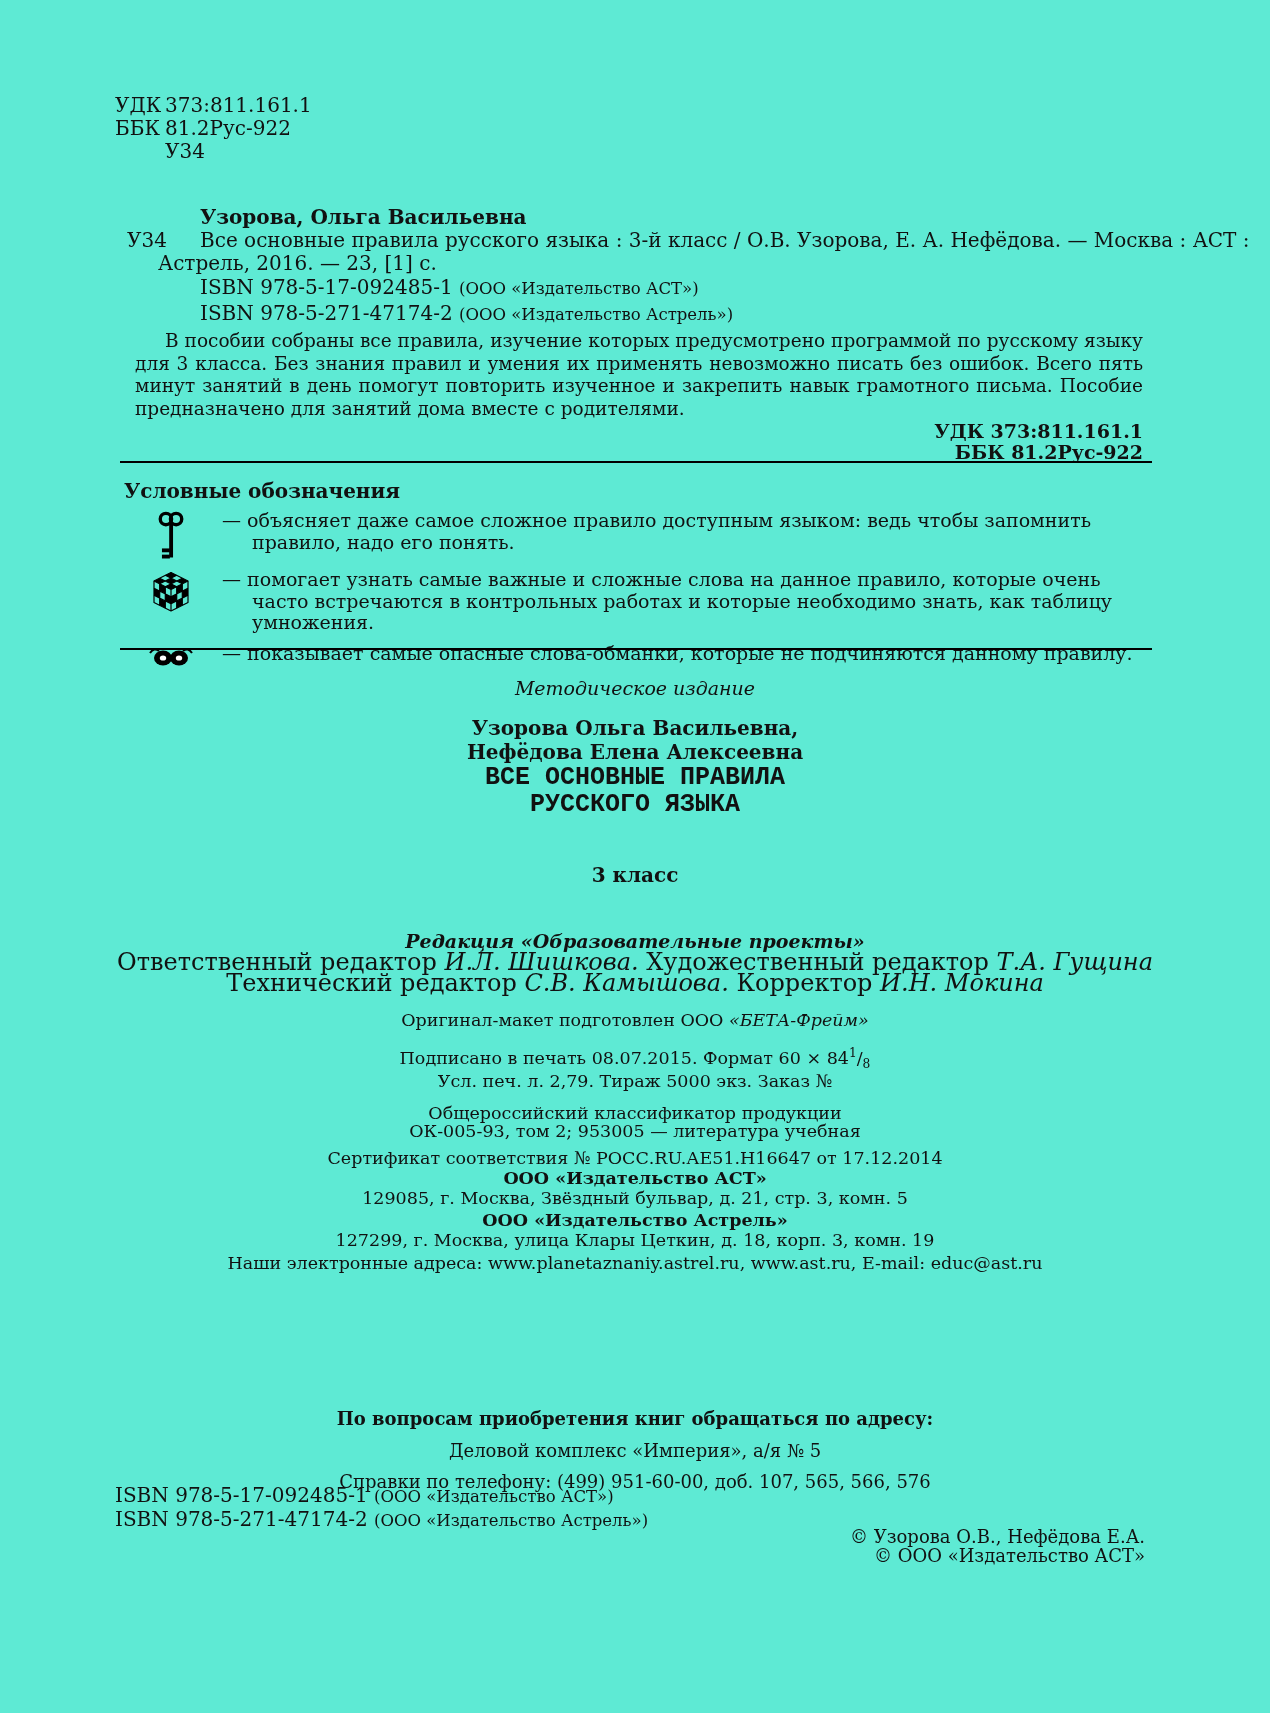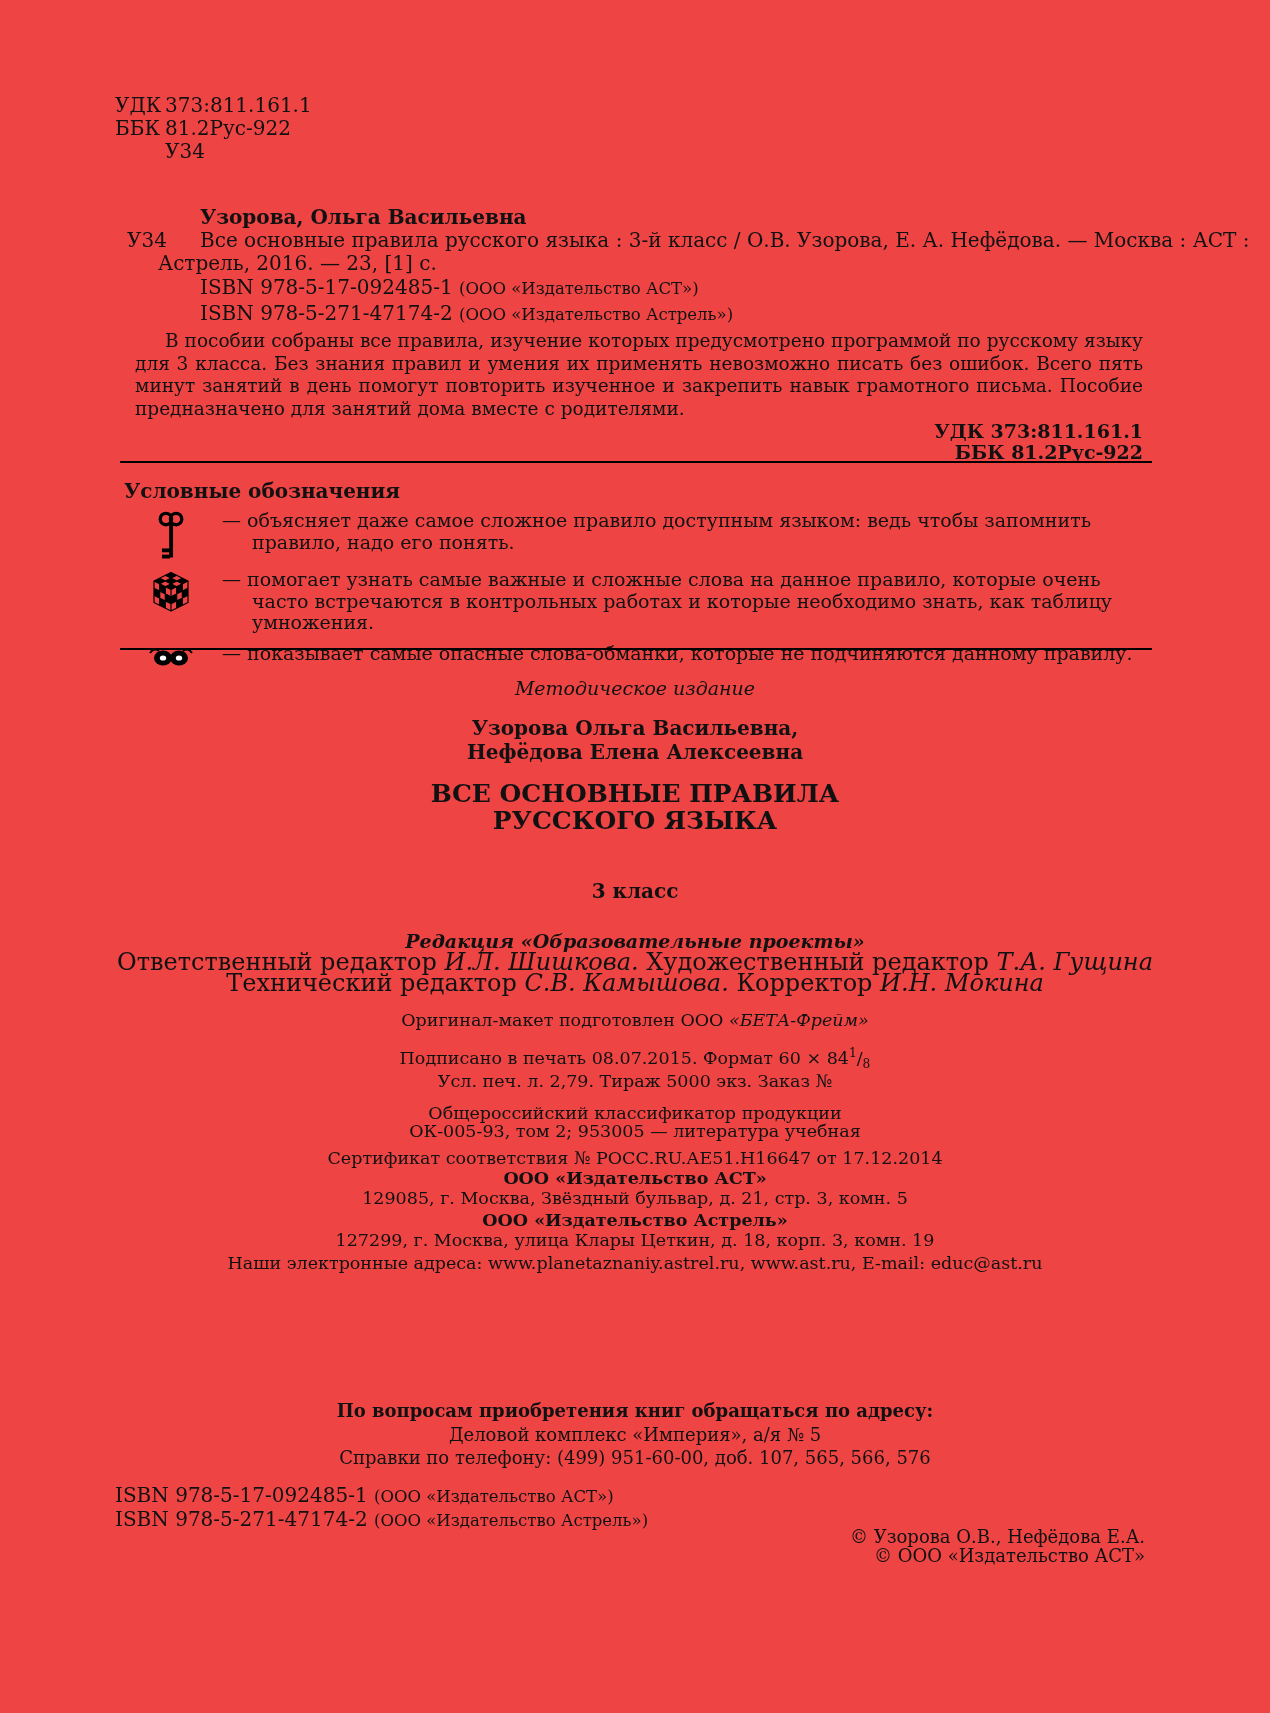--- a/index.html
+++ b/index.html
@@ -1,20 +1,20 @@
 <!DOCTYPE html>
 <html><head>
 <meta charset="utf-8">
 <style>
   html,body { margin:0; padding:0; background:#888; }
   .page {
     position: relative;
     width: 1270px; height: 1713px;
     margin: 0 auto;
-    background: #ef4444;
+    background: #5eead4;
     color: #111;
     font-family: "DejaVu Serif", "Liberation Serif", serif;
     overflow: hidden;
   }
   .abs { position:absolute; }
 
   
   .codes { top:94px; left:115px; font-size:20px; line-height:23px; }
   .code-label { display:inline-block; width:50px; }
   .code-sign { padding-left:50px; }
@@ -46,21 +46,21 @@
   .legend-item.i2 { margin-top:9px; }
   .legend-item.i3 { margin-top:7px; }
   .legend-icon { justify-self:center; line-height:0; }
   .legend-text { margin:0; font-size:19px; line-height:21.5px; padding-left:30px; text-indent:-30px; }
   .legend-item.i2 .legend-icon { margin-top:2px; }
 
   
   .edition { top:677px; left:0; right:0; text-align:center; }
   .edition-kind { font-style:italic; font-size:19px; line-height:22px; margin:0; }
   .edition-authors { font-weight:bold; font-size:20px; line-height:24px; margin:17px 0 0 0; }
-  .edition-title { font-weight:bold; font-size:25px; line-height:27px; margin:16px 0 0 0; }
+  .edition-title { font-weight:bold; font-size:25px; line-height:27px; margin:0 0 0 0;font-family:Liberation Mono, monospace; }
   .edition-grade { font-weight:bold; font-size:20px; line-height:23px; margin:46px 0 0 0; }
 
   
   .colophon { top:930px; left:0; right:0; text-align:center; font-size:17.5px; }
   .colophon p { margin:0; }
   .c-redaction { font-weight:bold; font-style:italic; font-size:19px; line-height:22px; }
   .c-editors { font-size:24px; line-height:21px; }
   .c-layout { line-height:20px; margin-top:16px !important;text-align:center; }
   .c-print { line-height:17px; }
   .c-print.first { margin-top:15px !important; }
@@ -68,21 +68,21 @@
   .c-classifier.first { margin-top:14px !important; }
   .c-cert { line-height:20px; margin-top:8px !important; }
   .c-pubname { font-weight:bold; line-height:20px; }
   .c-pubaddr { line-height:20px; }
   .c-pub2 { margin-top:2px !important; }
   .c-web { line-height:20px; margin-top:3px !important; }
   sup,sub { font-size:70%; }
 
   
   .purchase { top:1397px; left:0; right:0; text-align:center; font-size:18px; }
-  .purchase p { margin:4px; }
+  .purchase p { margin:12px; }
   .p-header { font-weight:bold; line-height:20px; }
   .p-line { line-height:19px; }
 
   
   .footer-isbn { top:1484px; left:115px; font-size:20px; line-height:22px; }
   .footer-copyright { top:1527px; right:125px; text-align:right; font-size:18px; line-height:19px; }
 </style>
 </head>
 <body>
 

